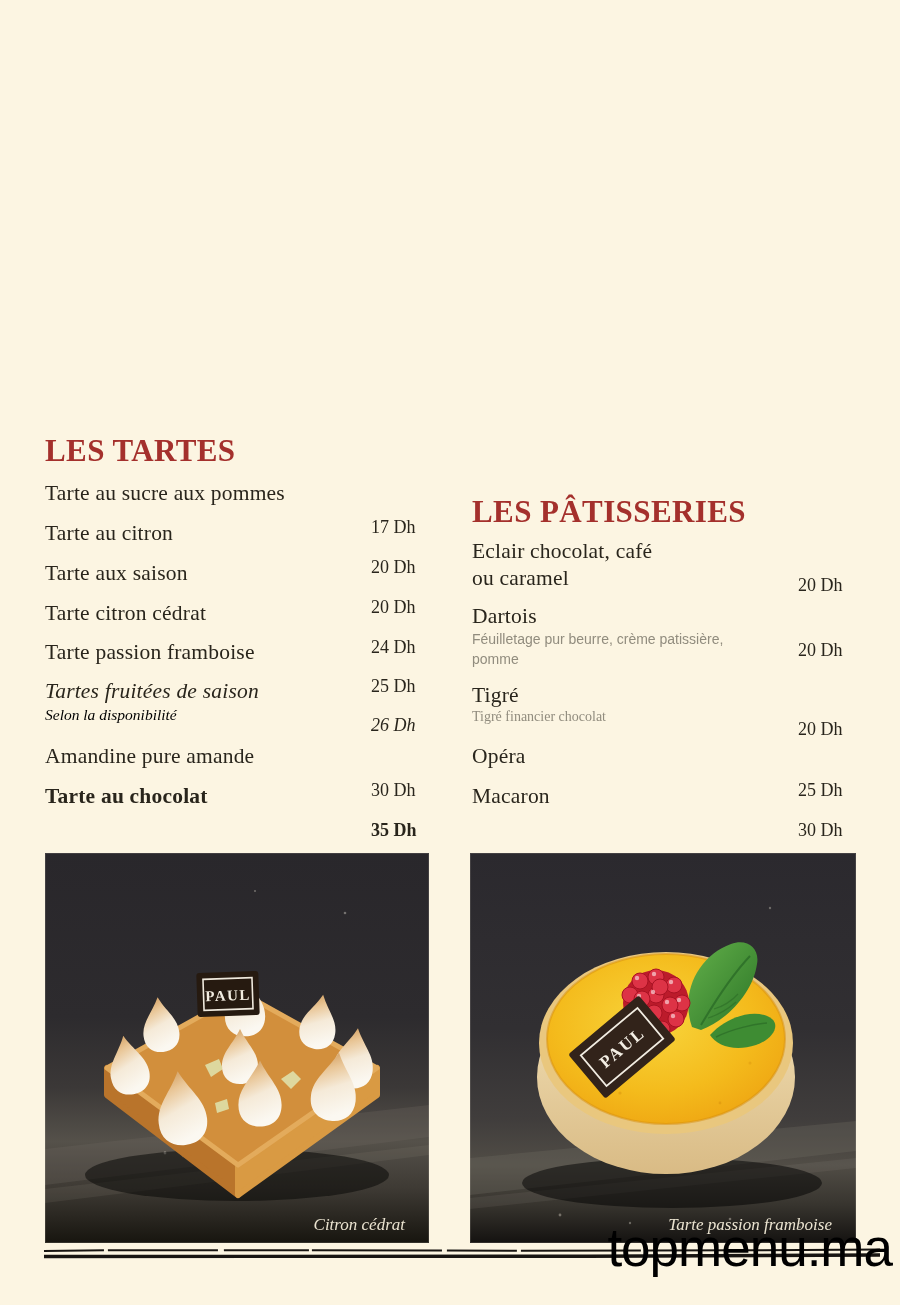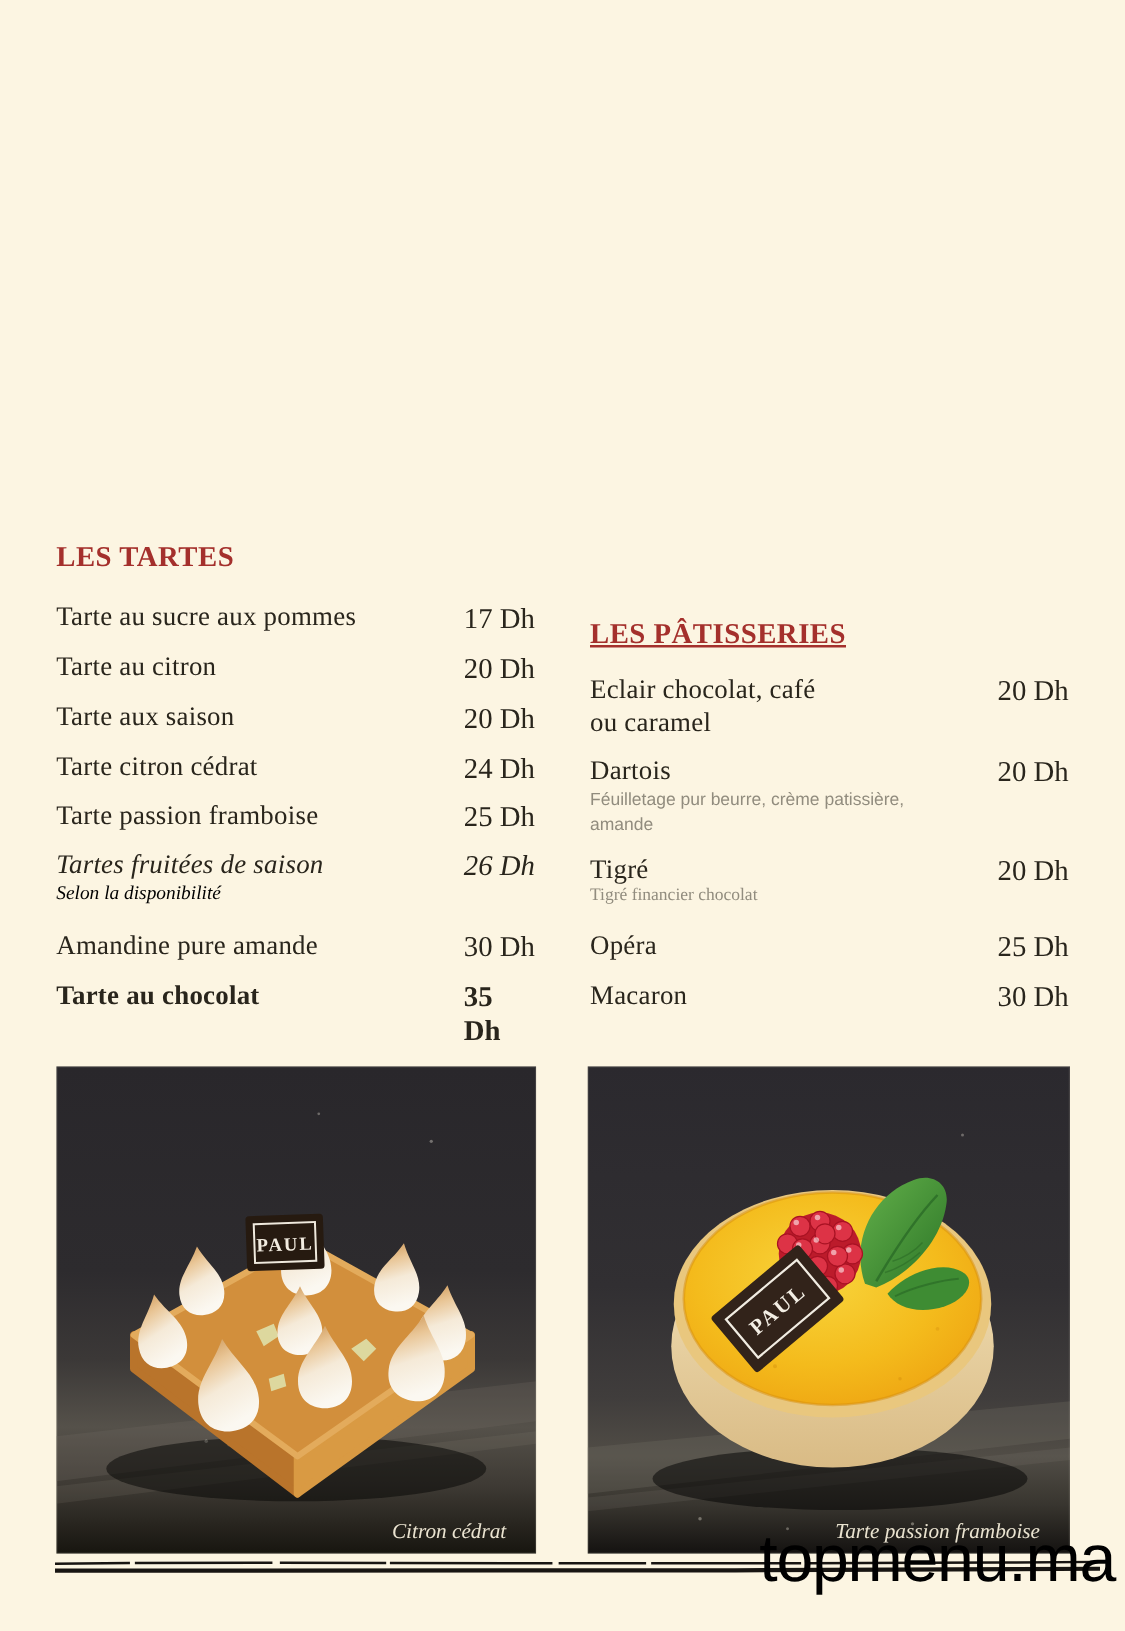--- a/index.html
+++ b/index.html
@@ -2,29 +2,29 @@
 <html><head>
 <meta charset="utf-8">
 <style>
   html,body { margin:0; padding:0; background:#e9e2d0; }
   .page {
     position:relative; width:900px; height:1305px; margin:0 auto;
     background:#fcf5e2; overflow:hidden;
     font-family:"Liberation Serif","DejaVu Serif",serif;
   }
   .section-title {
-    position:absolute; margin:0; font-size:23px; font-weight:700;
+    position:absolute; margin:0; font-size:31px; font-weight:700;
     color:#a4302c; letter-spacing:.4px;
   }
   .row {
     position:absolute; width:384px; display:flex;
     justify-content:space-between; align-items:flex-start; color:#29251c;
   }
   .row .name  { font-size:21.5px; line-height:27px; letter-spacing:.2px; }
-  .row .price { flex:none; width:58px; font-size:23px; line-height:27px; padding-top:1px; }
+  .row .price { flex:none; width:58px; font-size:18px; line-height:27px; padding-top:1px;margin-top:33px; }
   .note {
     position:absolute; font-style:italic; font-size:15.5px; color:#000000; line-height:18px;
   }
   .desc {
     position:absolute; width:300px;
     font-family:"Liberation Sans","DejaVu Sans",sans-serif;
     font-size:14px; line-height:20px; color:#918c7e;
   }
   .photo { position:absolute; top:853px; margin:0; width:384px; height:390px; }
   .photo svg { display:block; width:100%; height:100%; }
@@ -69,32 +69,32 @@
   <div class="note" style="left:45px; top:706px;">Selon la disponibilité</div>
   <div class="row" style="left:45px; top:743px;">
     <span class="name">Amandine pure amande</span>
     <span class="price">30 Dh</span>
   </div>
   <div class="row" style="left:45px; top:783px;font-weight:bold;">
     <span class="name">Tarte au chocolat</span>
     <span class="price">35 Dh</span>
   </div>
 
-  <h2 class="section-title" style="left:472px; top:494px;text-decoration:underline;">LES PÂTISSERIES</h2>
+  <h2 class="section-title" style="left:472px; top:494px;">LES PÂTISSERIES</h2>
 
   <div class="row" style="left:472px; top:538px;">
     <span class="name"><span>Eclair chocolat, café</span><br><span>ou caramel</span></span>
     <span class="price">20 Dh</span>
   </div>
 
   <div class="row" style="left:472px; top:603px;">
     <span class="name">Dartois</span>
     <span class="price">20 Dh</span>
   </div>
-  <div class="desc" style="left:472px; top:629px;"><span>Féuilletage pur beurre, crème patissière,</span><br><span>amande</span></div>
+  <div class="desc" style="left:472px; top:629px;"><span>Féuilletage pur beurre, crème patissière,</span><br><span>pomme</span></div>
 
   <div class="row" style="left:472px; top:682px;">
     <span class="name">Tigré</span>
     <span class="price">20 Dh</span>
   </div>
   <div class="desc" style="left:472px; top:707px;font-family:Liberation Serif, serif;">Tigré financier chocolat</div>
 
   <div class="row" style="left:472px; top:743px;gap:12px;">
     <span class="name">Opéra</span>
     <span class="price">25 Dh</span>

